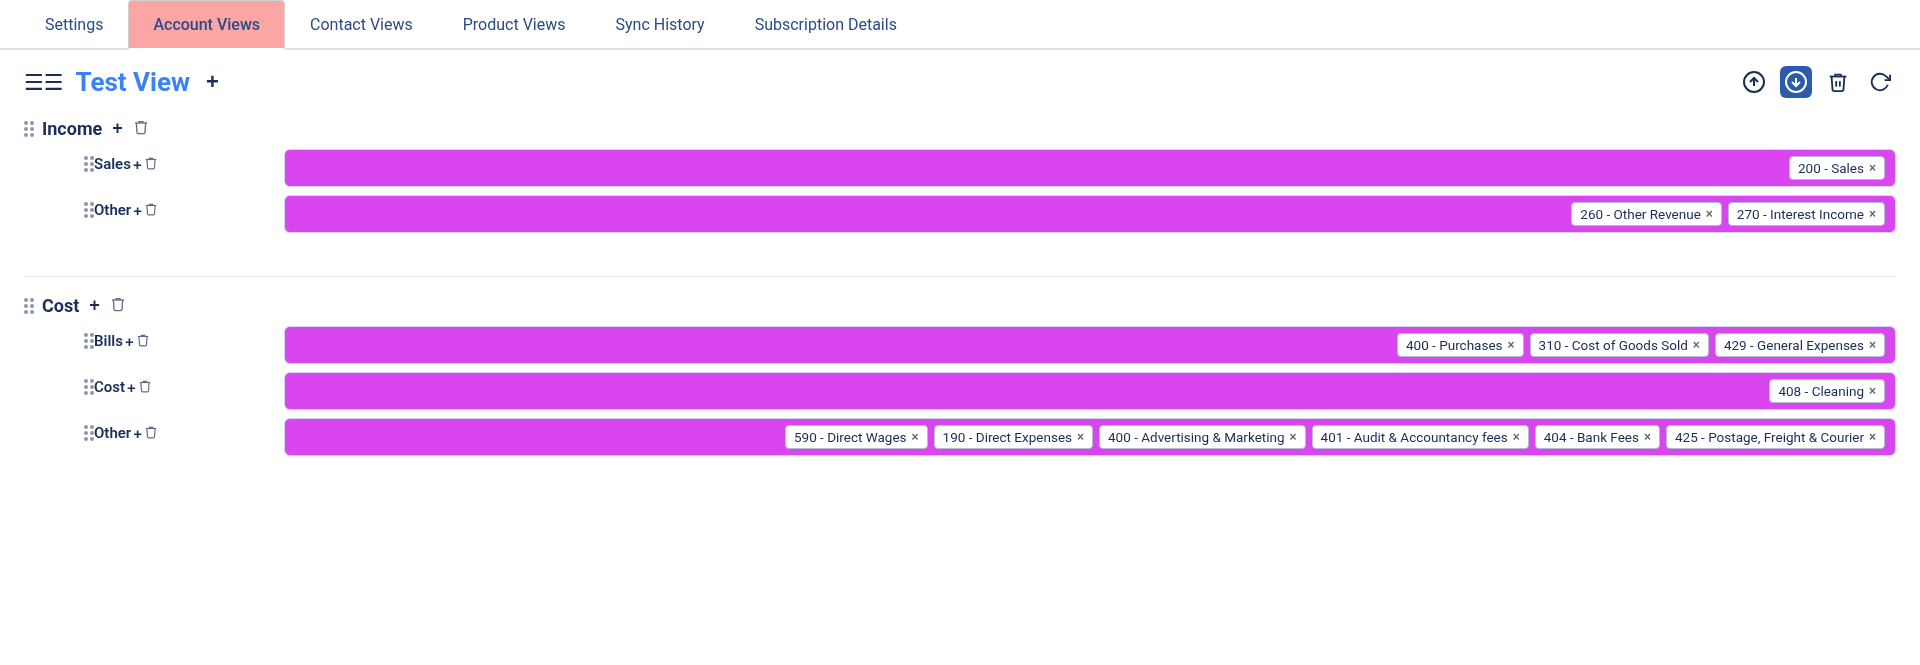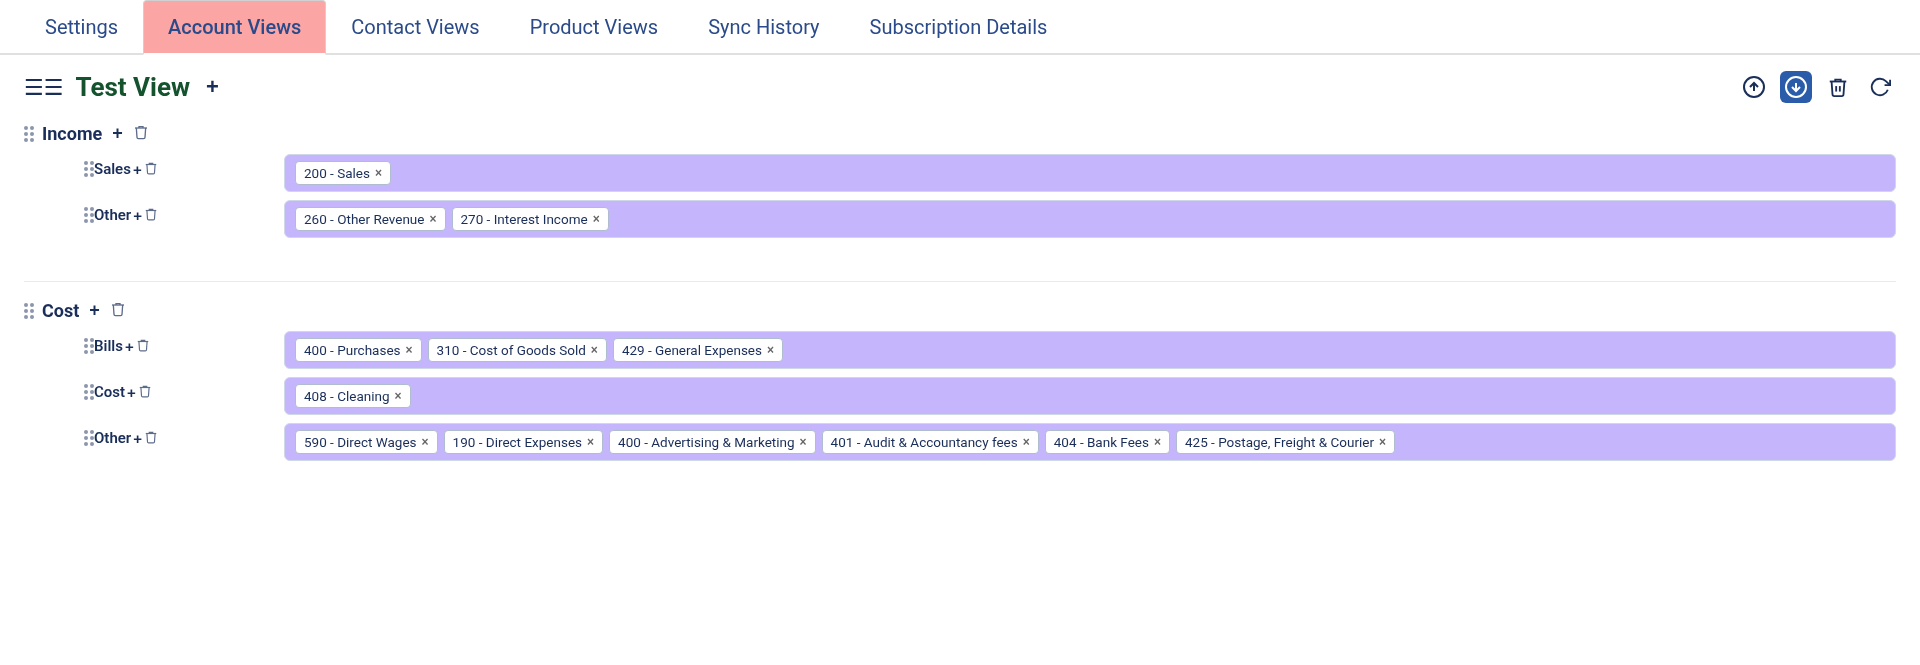--- a/index.html
+++ b/index.html
@@ -8,21 +8,21 @@
     
     .tabs-bar {
       display: flex;
       align-items: flex-end;
       border-bottom: 2px solid #e0e0e0;
       padding: 0 20px;
     }
     .tab {
       padding: 14px 24px;
       cursor: pointer;
-      font-size: 20px;
+      font-size: 16px;
       color: #2a4a8a;
       border: 1px solid transparent;
       border-bottom: none;
       background: transparent;
       border-radius: 4px 4px 0 0;
       white-space: nowrap;
       user-select: none;
     }
     .tab.active {
       background: #fca5a5;
@@ -49,21 +49,21 @@
       align-items: center;
       gap: 12px;
     }
     .title-icon {
       font-size: 22px;
       color: #1a2e5a;
     }
     .title-text {
       font-size: 26px;
       font-weight: 700;
-      color: #14532d;
+      color: #3b82f6;
     }
     .title-add-btn {
       font-size: 22px;
       color: #1a2e5a;
       cursor: pointer;
       font-weight: 700;
       background: none;
       border: none;
       padding: 0 4px;
     }
@@ -158,21 +158,22 @@
     }
     .tags-container {
       flex: 1;
       border: 1.5px solid #d0d8e8;
       border-radius: 6px;
       padding: 6px 10px;
       display: flex;
       flex-wrap: wrap;
       gap: 6px;
       min-height: 38px;
-      background: #c4b5fd;
+      background: #d946ef;
+      justify-content: flex-end;
     }
     .tag {
       display: inline-flex;
       align-items: center;
       gap: 5px;
       border: 1.5px solid #b0bcd0;
       border-radius: 4px;
       padding: 3px 8px;
       font-size: 13.5px;
       color: #1a2e5a;

